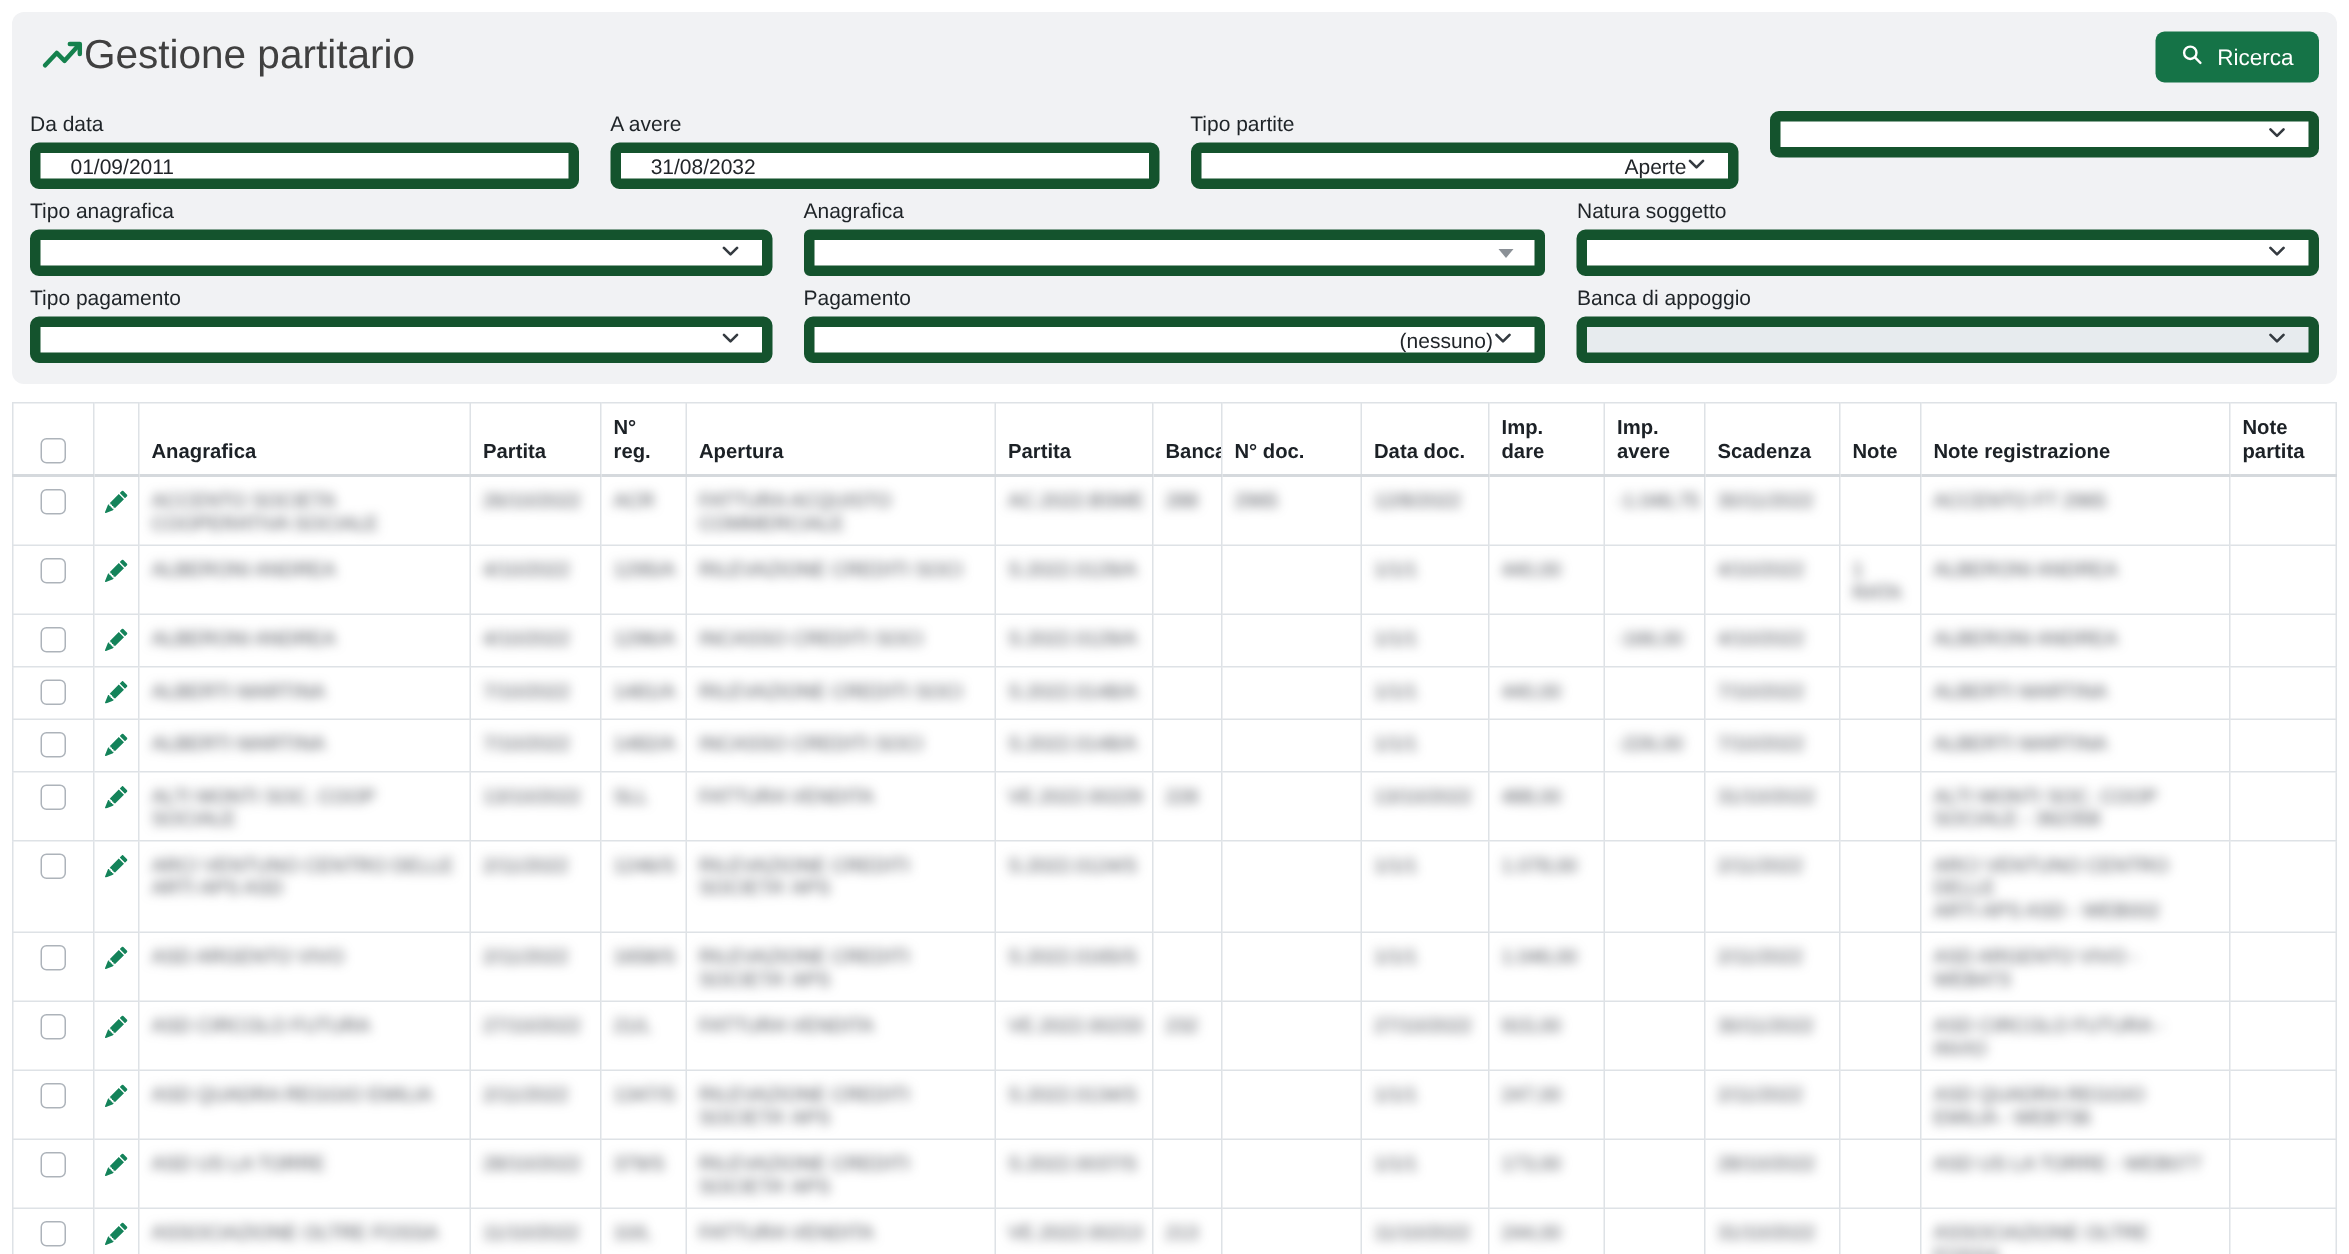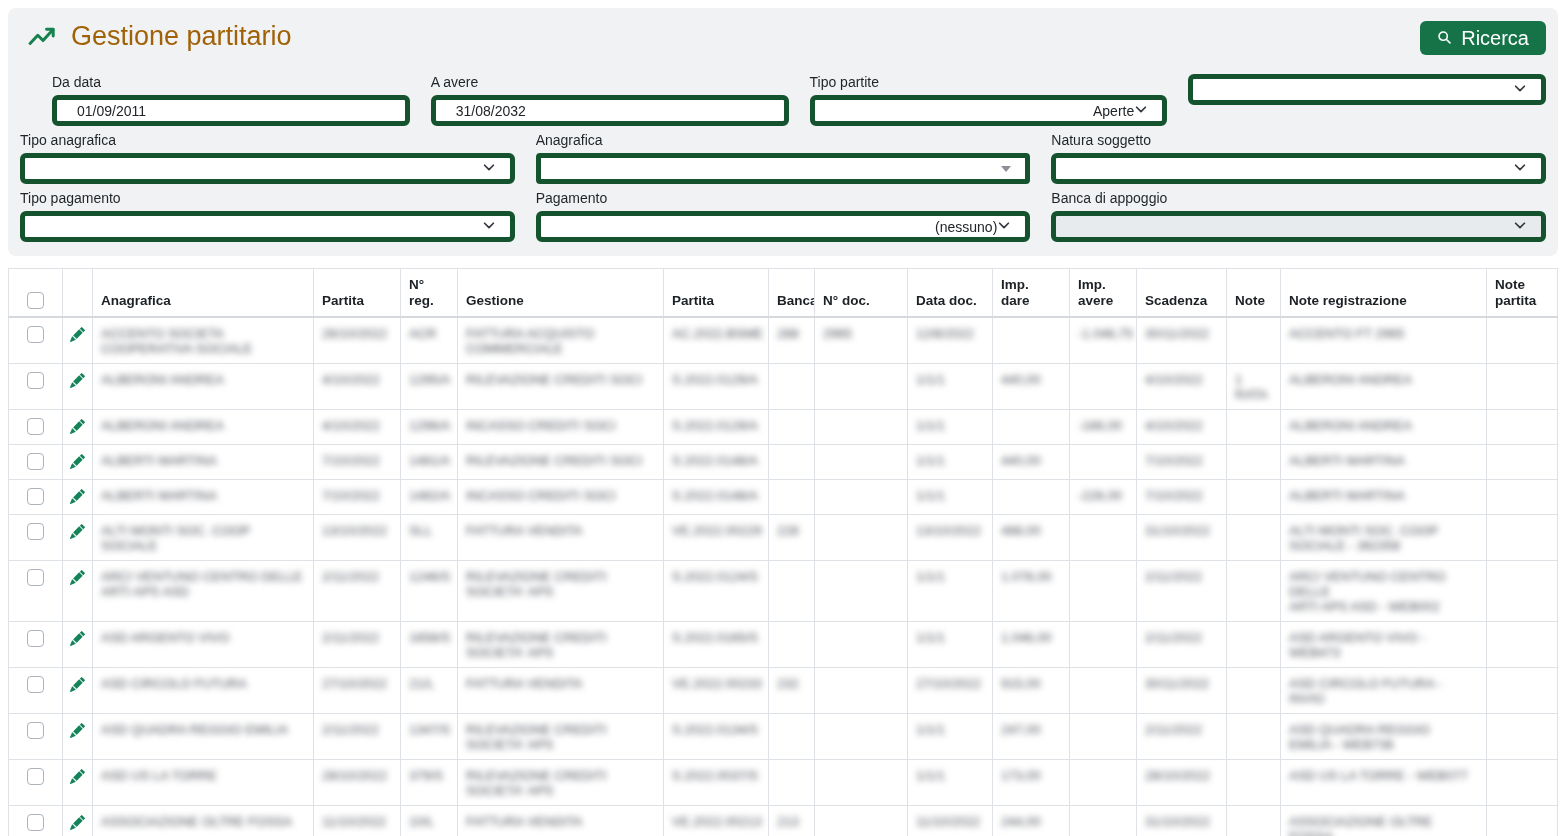--- a/index.html
+++ b/index.html
@@ -8,33 +8,33 @@
     width:1566px; height:836px; overflow:hidden; background:#ffffff;
     font-family:"Liberation Sans","DejaVu Sans",sans-serif; color:#212529;
   }
 
   
   .panel {
     margin:8px; width:1550px; background:#f1f2f4; border-radius:8px;
     padding:12px 12px 14px;
   }
   .panel-top { display:flex; justify-content:space-between; align-items:flex-start; height:44px; margin-bottom:10px; }
-  .title { display:flex; align-items:center; gap:15px; margin:2px 0 0 8px; color:#a16207; font-size:27px; font-weight:400; line-height:1; }
+  .title { display:flex; align-items:center; margin:2px 0 0 8px; color:#404040; font-size:27px; font-weight:400; line-height:1; }
   .title svg { display:block; }
   .btn-search {
     background:#157347; color:#fff; border:none; border-radius:6px;
-    height:34px; padding:0 17px; font-size:20px; font-family:inherit;
+    height:34px; padding:0 17px; font-size:15px; font-family:inherit;
     display:flex; align-items:center; gap:9px; cursor:pointer; margin-top:1px;
   }
   .filter-grid { display:grid; gap:0 21px; margin-top:6px; }
-  .cols-4 { grid-template-columns:repeat(4,1fr);margin-left:32px; }
+  .cols-4 { grid-template-columns:repeat(4,1fr); }
   .cols-3 { grid-template-columns:repeat(3,1fr); }
   .field label { display:block; font-size:14px; line-height:17px; margin-bottom:4px; color:#1f2428; }
   .control {
-    width:100%; height:31px; background:#fff; border:5px solid #14532d; border-radius:6px;
+    width:100%; height:31px; background:#fff; border:7px solid #14532d; border-radius:6px;
     font-size:14px; font-family:inherit; color:#212529; padding:0 14px 0 20px;
   }
   input.control { outline:none; }
   .select { display:flex; align-items:center; justify-content:flex-end; cursor:pointer; }
   .select .val { overflow:hidden; white-space:nowrap; }
   .select.disabled { background:#e7ebee; }
   .combo { border-radius:4px; }
   .caret { width:0; height:0; border-left:5px solid transparent; border-right:5px solid transparent; border-top:6px solid #8a9096; }
 
   
@@ -188,21 +188,21 @@
       <col style="width:71px">
   </colgroup>
   <thead>
       <tr>
         <th class="center"><div class="cb"></div></th>
         <th></th>
         <th>Anagrafica</th>
         <th>Partita</th>
         <th>N°
 reg.</th>
-        <th>Gestione</th>
+        <th>Apertura</th>
         <th>Partita</th>
         <th>Banca.</th>
         <th>N° doc.</th>
         <th>Data doc.</th>
         <th>Imp.
 dare</th>
         <th>Imp.
 avere</th>
         <th>Scadenza</th>
         <th>Note</th>

